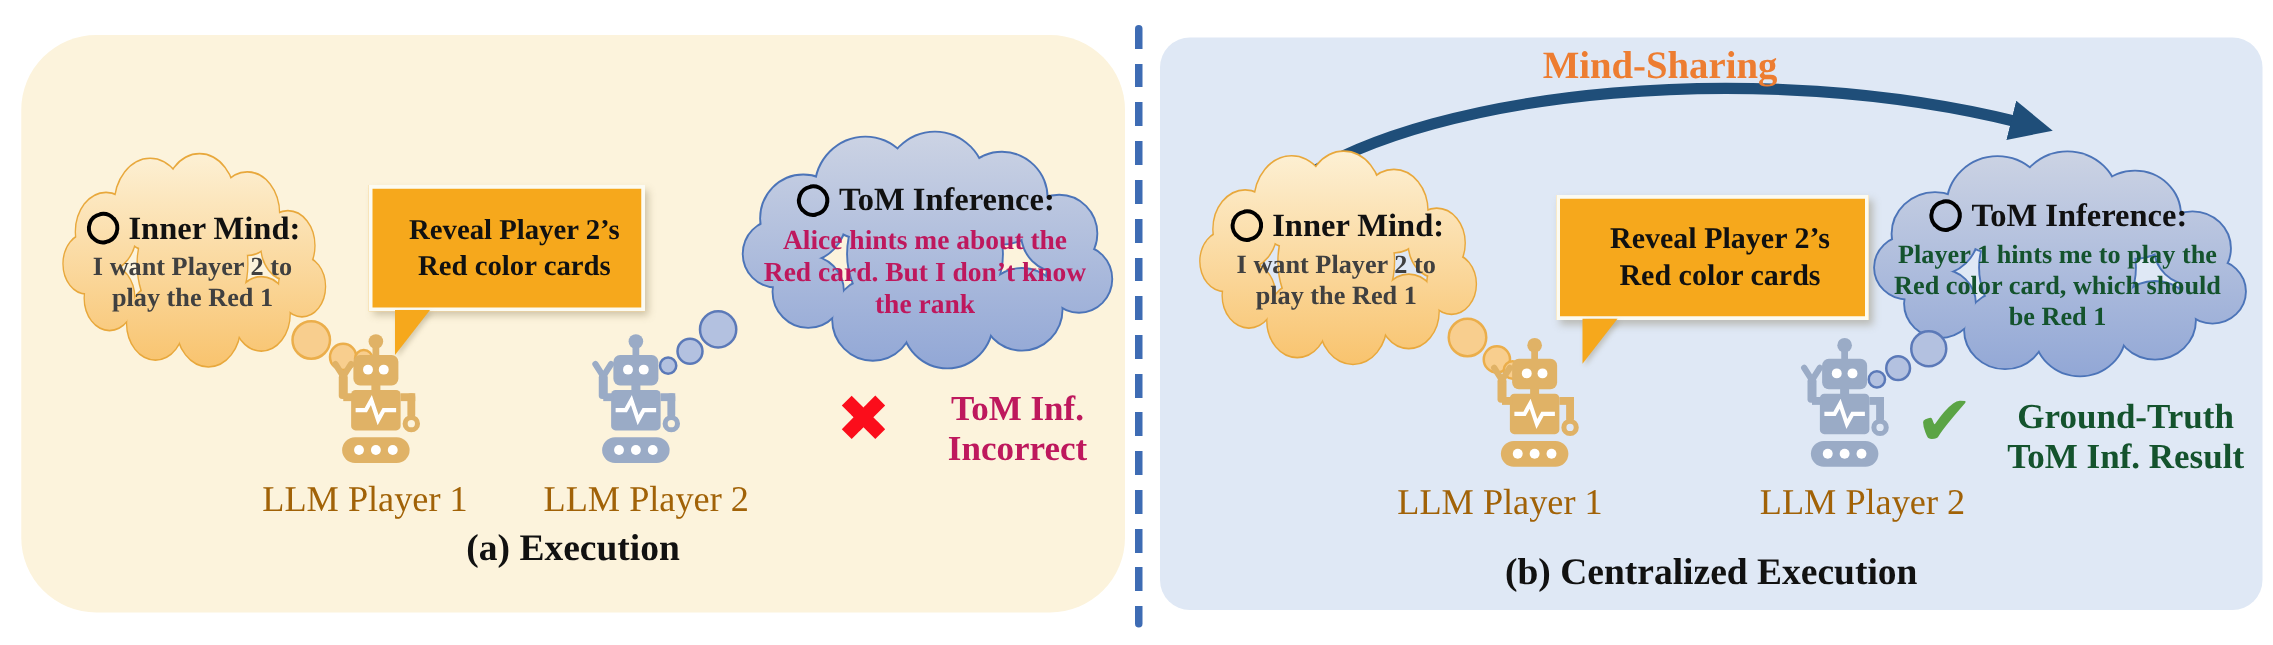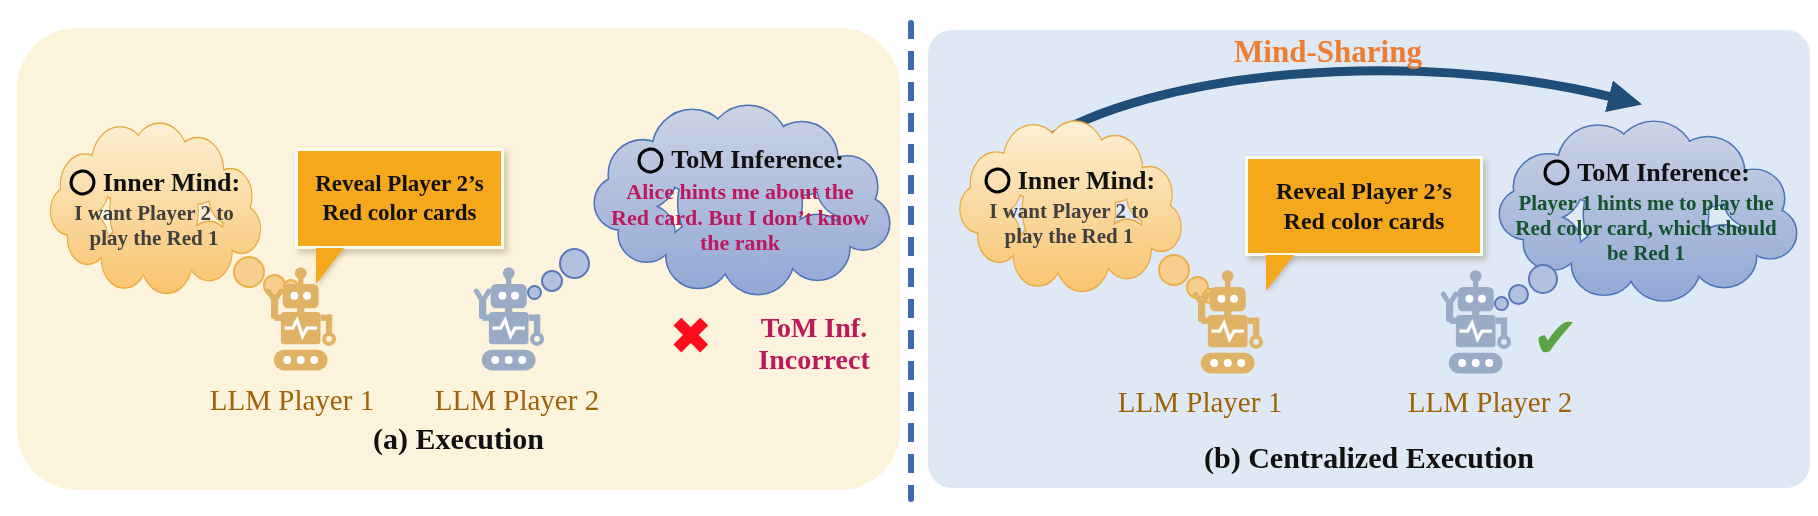--- a/index.html
+++ b/index.html
@@ -22,21 +22,21 @@
   .cloud-text{font-weight:bold;font-size:21px;line-height:1.18;margin-top:4px;}
   .text-blue{color:#404040;}
   .text-red{color:#be185d;}
   .text-green{color:#14532d;}
   .tc{position:absolute;border-radius:50%;}
   .tc-orange{background:#F8CE8E;border:2px solid #EBAE4B;}
   .tc-blue{background:#B3C1E0;border:2px solid #5B79B8;}
   
   .speech{position:absolute;background:#F6A81C;border:3px solid #FCFBF2;
           box-shadow:3px 4px 6px rgba(120,105,70,.35);
-          display:flex;align-items:center;justify-content:center;text-align:center;}
+          display:flex;align-items:center;justify-content:center;text-align:center;padding-left:12px;}
   .speech-text{font-weight:bold;font-size:23px;color:#111;line-height:1.25;padding:2px 6px;}
   .speech-tail{position:absolute;width:0;height:0;border-top:36px solid #F6A81C;
                border-right:28px solid transparent;bottom:-38px;left:18px;
                filter:drop-shadow(2px 2px 2px rgba(120,105,70,.3));}
   
   .robot{position:absolute;}
   .robot svg{display:block;}
   .robot-gold{color:#E0B266;}
   .robot-blue{color:#9AABC6;}
   .plabel{position:absolute;width:200px;text-align:center;font-size:29px;color:#a16207;}
@@ -448,18 +448,20 @@
   </g>
   <polyline points="35,68 44,68 49,59 55,77 60,68 71,68" fill="none" stroke="#fff" stroke-width="3.6"></polyline>
   <path d="M24 38 L17 27 M24 38 L31 27" stroke="currentColor" stroke-width="5.5" stroke-linecap="round" fill="none"></path>
   <circle cx="84.5" cy="80" r="5.5" fill="none" stroke="currentColor" stroke-width="4.5"></circle>
 </svg>
       </div>
     <div class="plabel" style="left:462px;top:356px">LLM Player 2</div>
 
     <span class="v-icon" style="left:604px;top:280px;font-size:56px;color:#5BA445">✔</span>
     <div class="v-text text-green" style="left:665px;top:288px;width:215px">
+      <div>Ground-Truth</div>
+      <div>ToM Inf. Result</div>
     </div>
 
     <div class="caption" style="top:411px">(b) Centralized Execution</div>
   </section>
 
 </div>
 
 </body></html>

